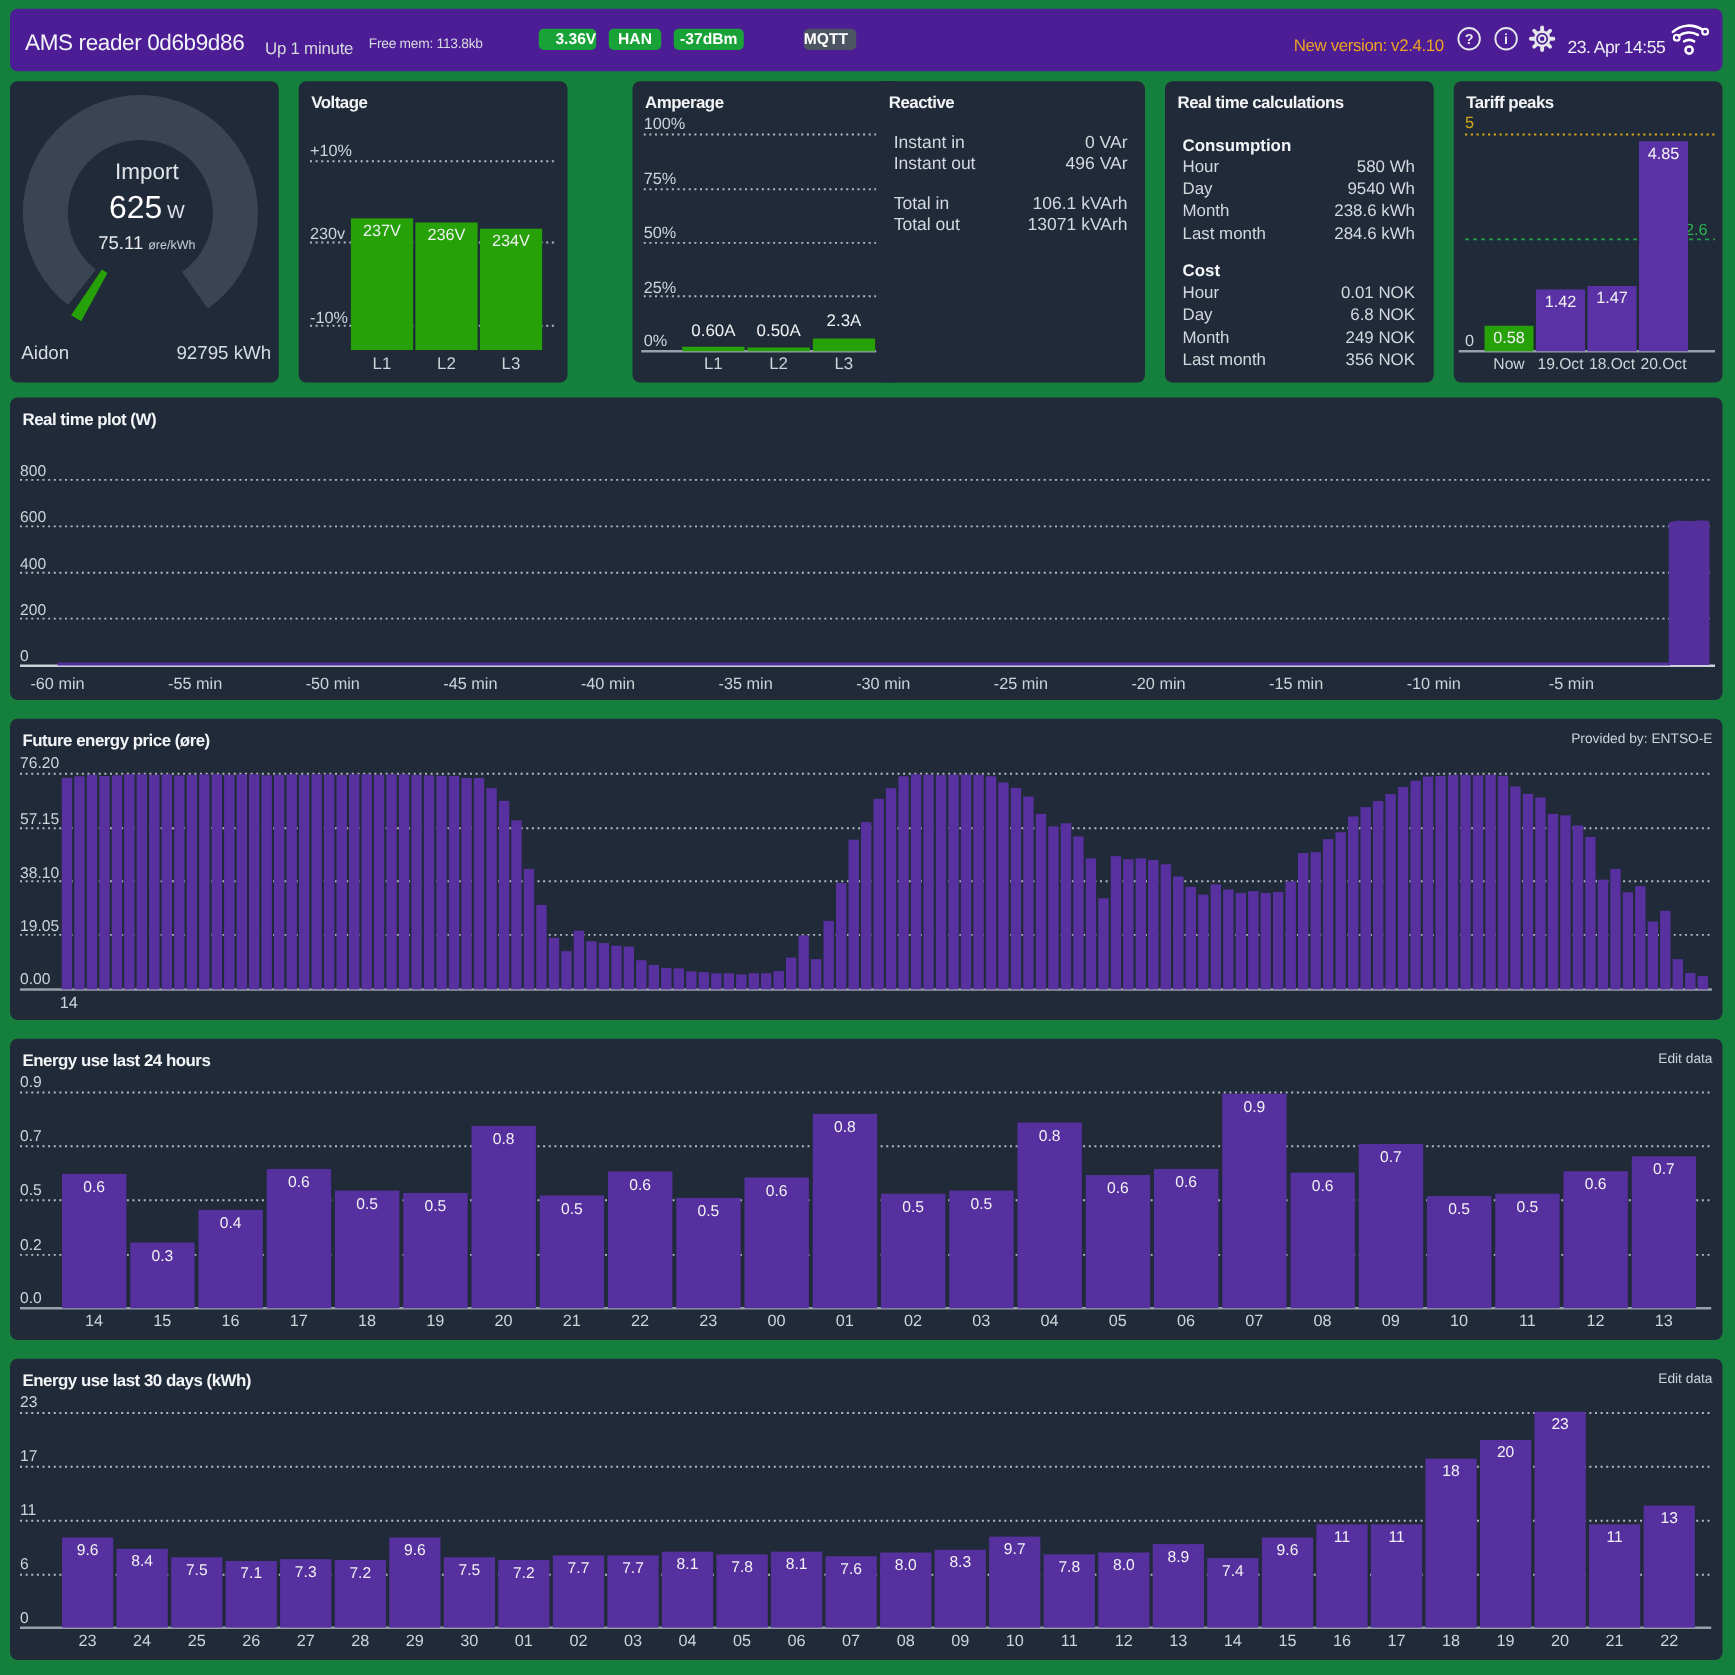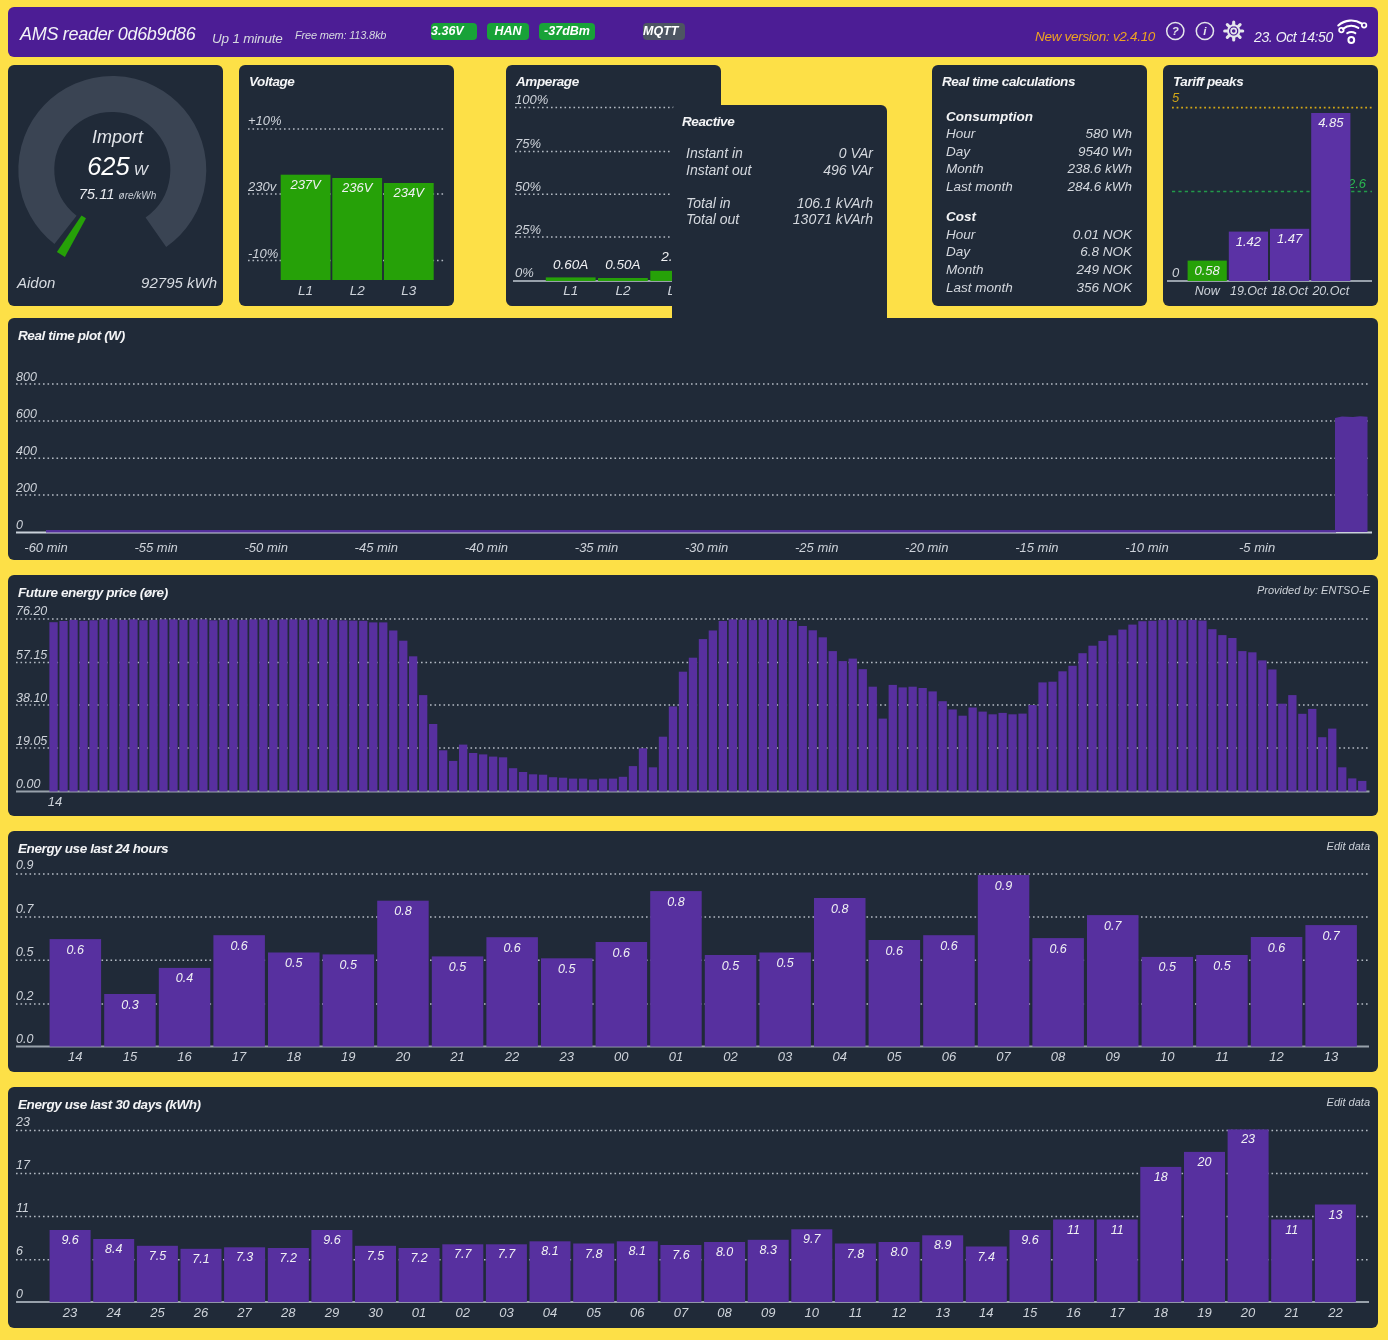--- a/index.html
+++ b/index.html
@@ -1,29 +1,29 @@
 <!DOCTYPE html>
 <html><head><meta charset="utf-8"><title>AMS reader</title>
 <style>
 html,body{margin:0;padding:0;background:#111827;font-family:"Liberation Sans", sans-serif;}
-#page{position:relative;width:1388px;height:1340px;background:#fde047;overflow:hidden;font-style:italic;}
+#page{position:relative;width:1388px;height:1340px;background:#15803d;overflow:hidden;}
 span{font-family:"Liberation Sans", sans-serif;}
 </style></head>
 <body>
 <div id="page">
 <div style="position:absolute;left:8px;top:7px;width:1370px;height:50px;background:#4c1d95;border-radius:6px;">
       <span style="position:absolute;left:12px;top:17px;font-size:18px;letter-spacing:-0.3px;color:#f2f3f7;">AMS reader 0d6b9d86</span>
       <span style="position:absolute;left:204px;top:24px;font-size:13.5px;letter-spacing:-0.2px;color:#d6d9e0;">Up 1 minute</span>
       <span style="position:absolute;left:287px;top:22px;font-size:11px;letter-spacing:-0.2px;color:#d6d9e0;">Free mem: 113.8kb</span>
-      <span style="position:absolute;height:17px;border-radius:4px;color:#fff;font-weight:bold;font-size:12.5px;text-align:left;line-height:17px;left:423px;top:16px;width:46px;background:#18a238;">3.36V</span>
+      <span style="position:absolute;height:17px;border-radius:4px;color:#fff;font-weight:bold;font-size:12.5px;text-align:right;line-height:17px;left:423px;top:16px;width:46px;background:#18a238;">3.36V</span>
       <span style="position:absolute;height:17px;border-radius:4px;color:#fff;font-weight:bold;font-size:12.5px;text-align:center;line-height:17px;left:479px;top:16px;width:42px;background:#18a238;">HAN</span>
       <span style="position:absolute;height:17px;border-radius:4px;color:#fff;font-weight:bold;font-size:12.5px;text-align:center;line-height:17px;left:531px;top:16px;width:56px;background:#18a238;">-37dBm</span>
       <span style="position:absolute;height:17px;border-radius:4px;color:#fff;font-weight:bold;font-size:12.5px;text-align:left;line-height:17px;left:597px;top:16px;width:42px;background:#4d5562;margin-left:38px;">MQTT</span>
       <span style="position:absolute;left:1027px;top:22px;white-space:nowrap;font-size:13.5px;letter-spacing:-0.3px;color:#eea321;">New version: v2.4.10</span>
-      <span style="position:absolute;left:1246px;top:21.5px;white-space:nowrap;font-size:14px;letter-spacing:-0.4px;color:#eef0f4;">23. Oct 14:50</span>
+      <span style="position:absolute;left:1246px;top:21.5px;white-space:nowrap;font-size:14px;letter-spacing:-0.4px;color:#eef0f4;">23. Apr 14:55</span>
       <svg width="1370" height="50" viewBox="0 0 1370 50" style="position:absolute;left:0;top:0;" font-family="Liberation Sans">
         <circle cx="1167.3" cy="24" r="8.6" fill="none" stroke="#e5e7eb" stroke-width="1.5"></circle>
         <text x="1167.3" y="28.2" font-size="11.5" fill="#e5e7eb" text-anchor="middle" font-weight="bold">?</text>
         <circle cx="1196.9" cy="24" r="8.6" fill="none" stroke="#e5e7eb" stroke-width="1.5"></circle>
         <text x="1196.9" y="28.4" font-size="11.5" fill="#e5e7eb" text-anchor="middle" font-weight="bold">i</text>
         <circle cx="1225.7" cy="24.0" r="5.7" fill="none" stroke="#e5e7eb" stroke-width="1.9"></circle>
         <circle cx="1225.7" cy="24.0" r="2.6" fill="none" stroke="#e5e7eb" stroke-width="1.6"></circle>
         <line x1="1232.0" y1="24.0" x2="1234.7" y2="24.0" stroke="#e5e7eb" stroke-width="3.1" stroke-linecap="round"></line>
         <line x1="1230.2" y1="28.5" x2="1232.1" y2="30.4" stroke="#e5e7eb" stroke-width="3.1" stroke-linecap="round"></line>
         <line x1="1225.7" y1="30.3" x2="1225.7" y2="33.0" stroke="#e5e7eb" stroke-width="3.1" stroke-linecap="round"></line>
@@ -88,21 +88,21 @@
         <text x="64.7" y="203.5" font-size="13.5" fill="#f0f1f3" text-anchor="middle" font-weight="normal">0.60A</text>
         <rect x="92.0" y="213.0" width="49.8" height="3.0" fill="#26a108"></rect>
         <text x="116.9" y="203.5" font-size="13.5" fill="#f0f1f3" text-anchor="middle" font-weight="normal">0.50A</text>
         <rect x="144.3" y="205.8" width="49.8" height="10.2" fill="#26a108"></rect>
         <text x="169.2" y="196.0" font-size="13.5" fill="#f0f1f3" text-anchor="middle" font-weight="normal">2.3A</text>
         <text x="64.7" y="230.0" font-size="13.5" fill="#ced3da" text-anchor="middle" font-weight="normal">L1</text>
         <text x="116.9" y="230.0" font-size="13.5" fill="#ced3da" text-anchor="middle" font-weight="normal">L2</text>
         <text x="169.1" y="230.0" font-size="13.5" fill="#ced3da" text-anchor="middle" font-weight="normal">L3</text>
       </svg>
     </div>
-    <div style="position:absolute;left:672px;top:65px;width:215px;height:241px;background:#202a38;border-radius:6px;margin-top:40px;">
+    <div style="position:absolute;left:701px;top:65px;width:215px;height:241px;background:#202a38;border-radius:6px;">
       <svg width="215" height="241" viewBox="0 0 215 241" style="position:absolute;left:0;top:0;" font-family="Liberation Sans">
         <text x="10.0" y="21.0" font-size="13.5" fill="#f3f4f6" text-anchor="start" font-weight="bold" letter-spacing="-0.4">Reactive</text>
         <text x="14.0" y="53.0" font-size="14" fill="#d4d8de" text-anchor="start" font-weight="normal">Instant in</text>
         <text x="201.0" y="53.0" font-size="14" fill="#d4d8de" text-anchor="end" font-weight="normal">0 VAr</text>
         <text x="14.0" y="70.0" font-size="14" fill="#d4d8de" text-anchor="start" font-weight="normal">Instant out</text>
         <text x="201.0" y="70.0" font-size="14" fill="#d4d8de" text-anchor="end" font-weight="normal">496 VAr</text>
         <text x="14.0" y="102.6" font-size="14" fill="#d4d8de" text-anchor="start" font-weight="normal">Total in</text>
         <text x="201.0" y="102.6" font-size="14" fill="#d4d8de" text-anchor="end" font-weight="normal">106.1 kVArh</text>
         <text x="14.0" y="119.4" font-size="14" fill="#d4d8de" text-anchor="start" font-weight="normal">Total out</text>
         <text x="201.0" y="119.4" font-size="14" fill="#d4d8de" text-anchor="end" font-weight="normal">13071 kVArh</text>

